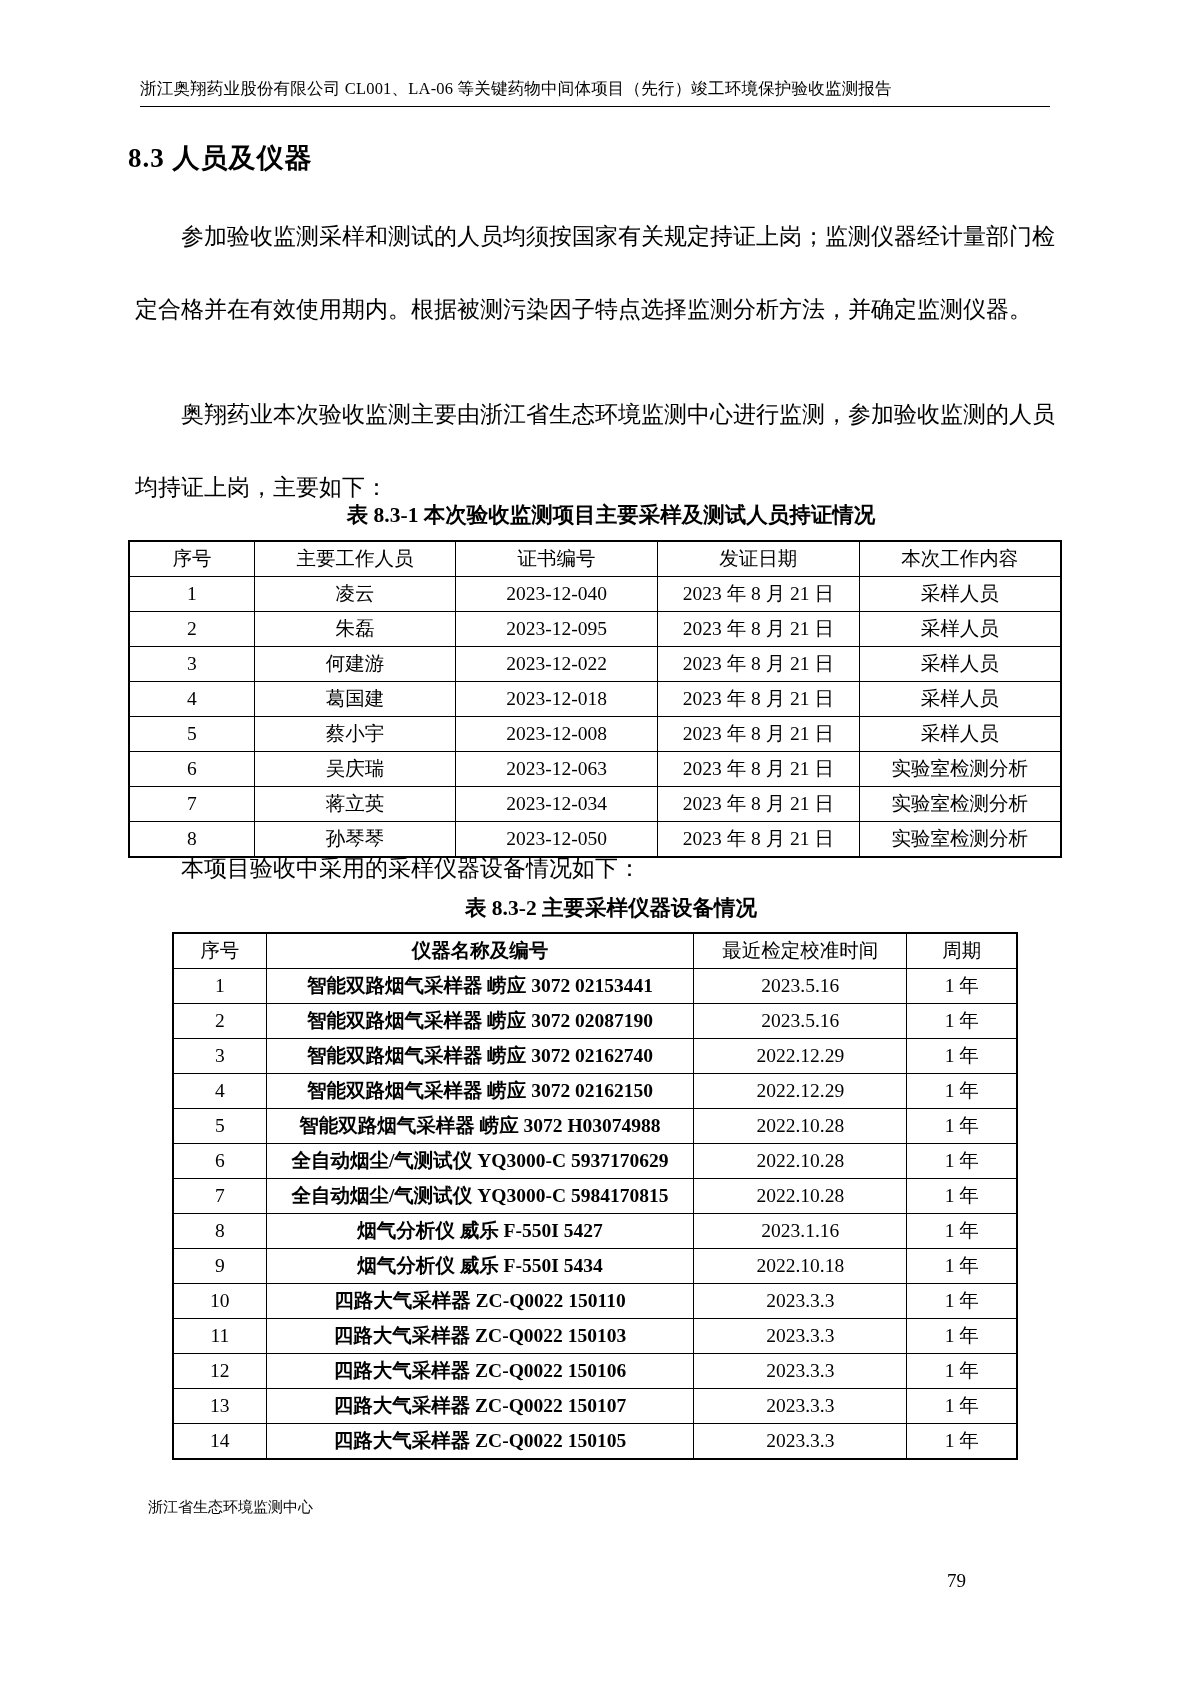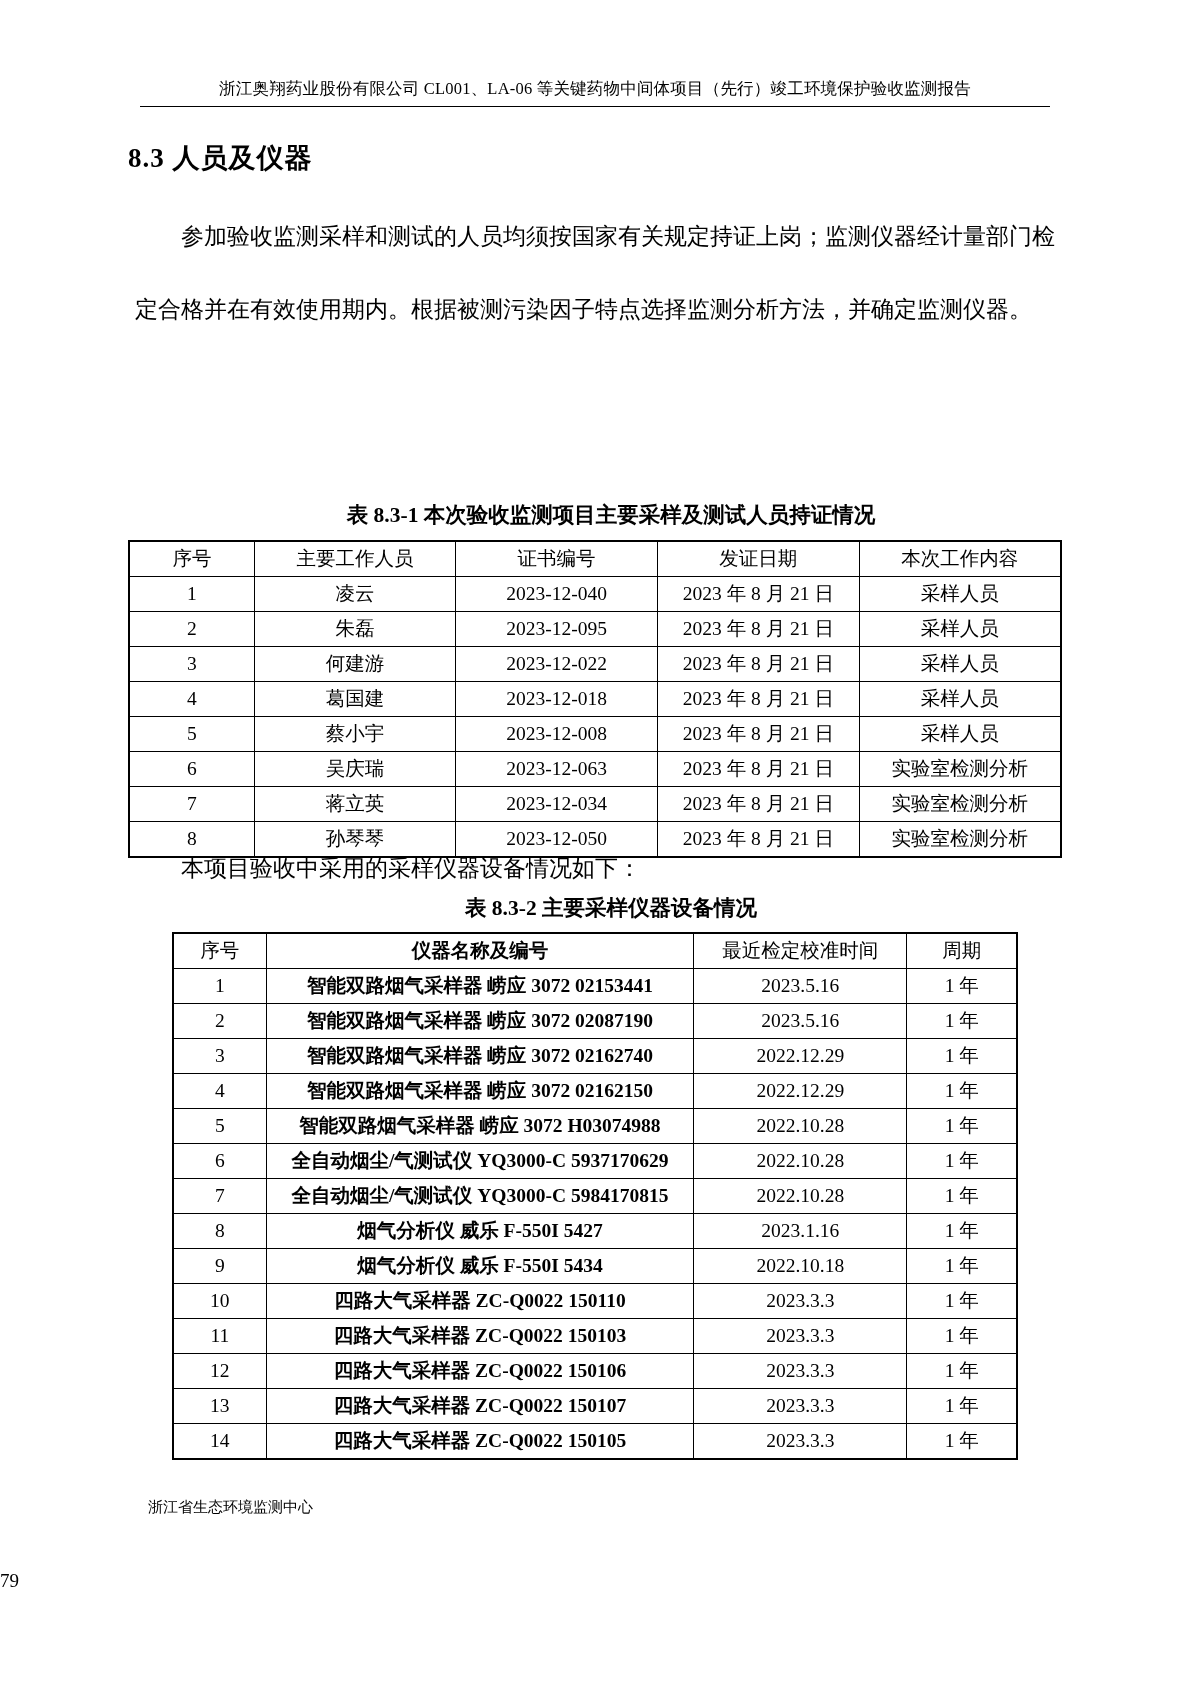--- a/index.html
+++ b/index.html
@@ -19,21 +19,21 @@
     height: 1683px;
     box-sizing: border-box;
     padding: 0;
     position: relative;
   }
   .header {
     position: absolute;
     top: 78px;
     left: 140px;
     width: 910px;
-    text-align: center;
+    text-align: left;
     font-size: 16.5px;
     letter-spacing: 0.2px;
     font-family: "Liberation Serif", "DejaVu Serif", serif;
     white-space: nowrap;
   }
   .header-rule {
     position: absolute;
     top: 106px;
     left: 140px;
     width: 910px;
@@ -121,35 +121,36 @@
     top: 1498px;
     left: 148px;
     font-size: 15px;
     font-family: "Liberation Sans", sans-serif;
   }
   .footer-page {
     position: absolute;
     top: 1570px;
     left: 0;
     width: 966px;
-    text-align: left;
+    text-align: right;
     font-size: 19px;
   }
 </style>
 </head>
 <body>
 
 <div class="page">
 
   <div class="header">浙江奥翔药业股份有限公司 CL001、LA-06 等关键药物中间体项目（先行）竣工环境保护验收监测报告</div>
   <div class="header-rule"></div>
 
   <div class="section-title">8.3  人员及仪器</div>
 
   <div class="para" id="para1">参加验收监测采样和测试的人员均须按国家有关规定持证上岗；监测仪器经计量部门检定合格并在有效使用期内。根据被测污染因子特点选择监测分析方法，并确定监测仪器。</div>
+  <div class="para" id="para2">奥翔药业本次验收监测主要由浙江省生态环境监测中心进行监测，参加验收监测的人员均持证上岗，主要如下：</div>
 
   <div class="table-caption" id="cap1">表 8.3-1  本次验收监测项目主要采样及测试人员持证情况</div>
   <table id="tbl1">
     <tbody id="tbl1-body">
         <tr>
           <td class="c0">序号</td>
           <td class="c1">主要工作人员</td>
           <td class="c2">证书编号</td>
           <td class="c3">发证日期</td>
           <td class="c4">本次工作内容</td>

